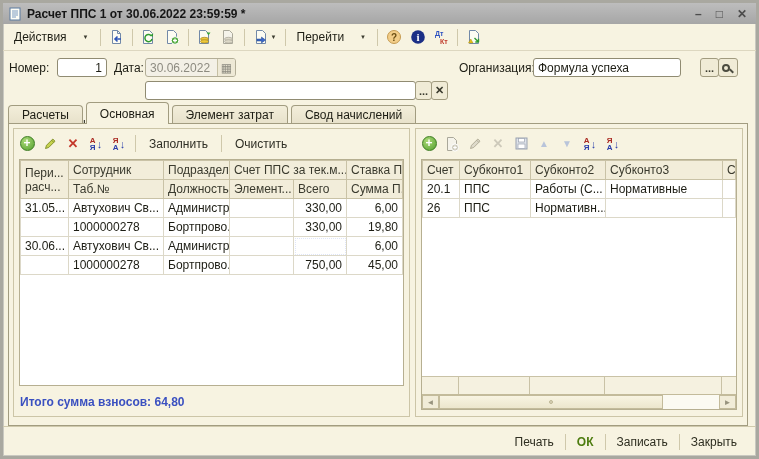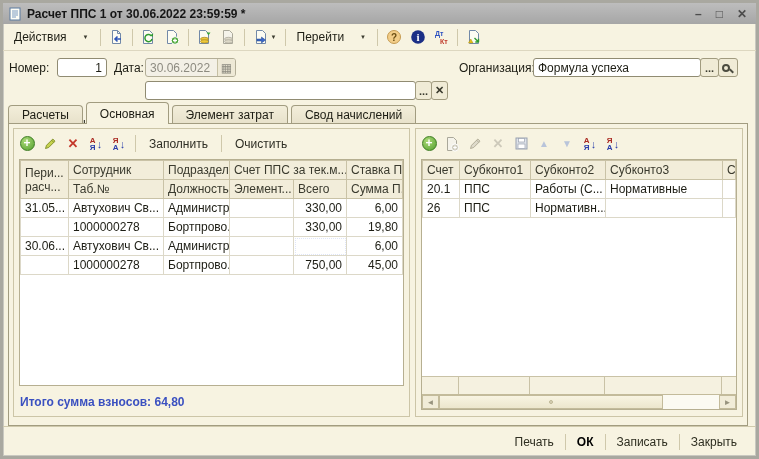--- a/index.html
+++ b/index.html
@@ -101,21 +101,21 @@
   .sc-thumb { flex:1; background:linear-gradient(#f8f4e2,#ece6cd); border:1px solid #c3bb9b;
               display:flex; align-items:center; justify-content:center; }
   .sc-grip { width:4px; height:4px; border-radius:50%; background:#dcd5b8; border:1px solid #bdb694; }
   .sc-gap { width:56px; flex:none; }
 
   
   .footer { position:absolute; left:0; right:0; bottom:0; height:30px;
             border-top:1px solid #cfc9ac; display:flex; align-items:center;
             justify-content:flex-end; padding-right:8px; }
   .fbtn { padding:4px 11px; color:#2e2e20; cursor:default; white-space:nowrap; }
-  .fbtn.ok { font-weight:bold; color:#000000; }
+  .fbtn.ok { font-weight:bold; color:#4d7c0f; }
   .fsep { width:1px; height:16px; background:#cfc8ab; }
 </style>
 </head>
 <body>
 
 <div class="window">
 
   <div class="titlebar">
     <span style="display:flex">
       <svg width="14" height="14" viewBox="0 0 14 14">
@@ -220,21 +220,21 @@
   <span class="lbl" style="left:6px; top:58px;">Номер:</span>
   <div class="inp num" style="left:54px; top:55px; width:50px;">
     <span>1</span>
   </div>
   <span class="lbl" style="left:111px; top:58px;">Дата:</span>
   <div class="inp disabled" style="left:142px; top:55px; width:91px; padding-right:0;">
     <span>30.06.2022</span>
     <span class="cal">▦</span>
   </div>
   <span class="lbl" style="left:456px; top:58px;">Организация:</span>
-  <div class="inp" style="left:530px; top:55px; width:168px;">
+  <div class="inp" style="left:530px; top:55px; width:148px;">
     <span>Формула успеха</span>
   </div>
   <span class="mini-btn" style="left:697px; top:55px; width:19px;">...</span>
   <span class="mini-btn" style="left:715px; top:55px; width:20px;">
     <span>
         <span class="mag-c"></span>
         <span class="mag-h"></span>
       </span>
   </span>
 

